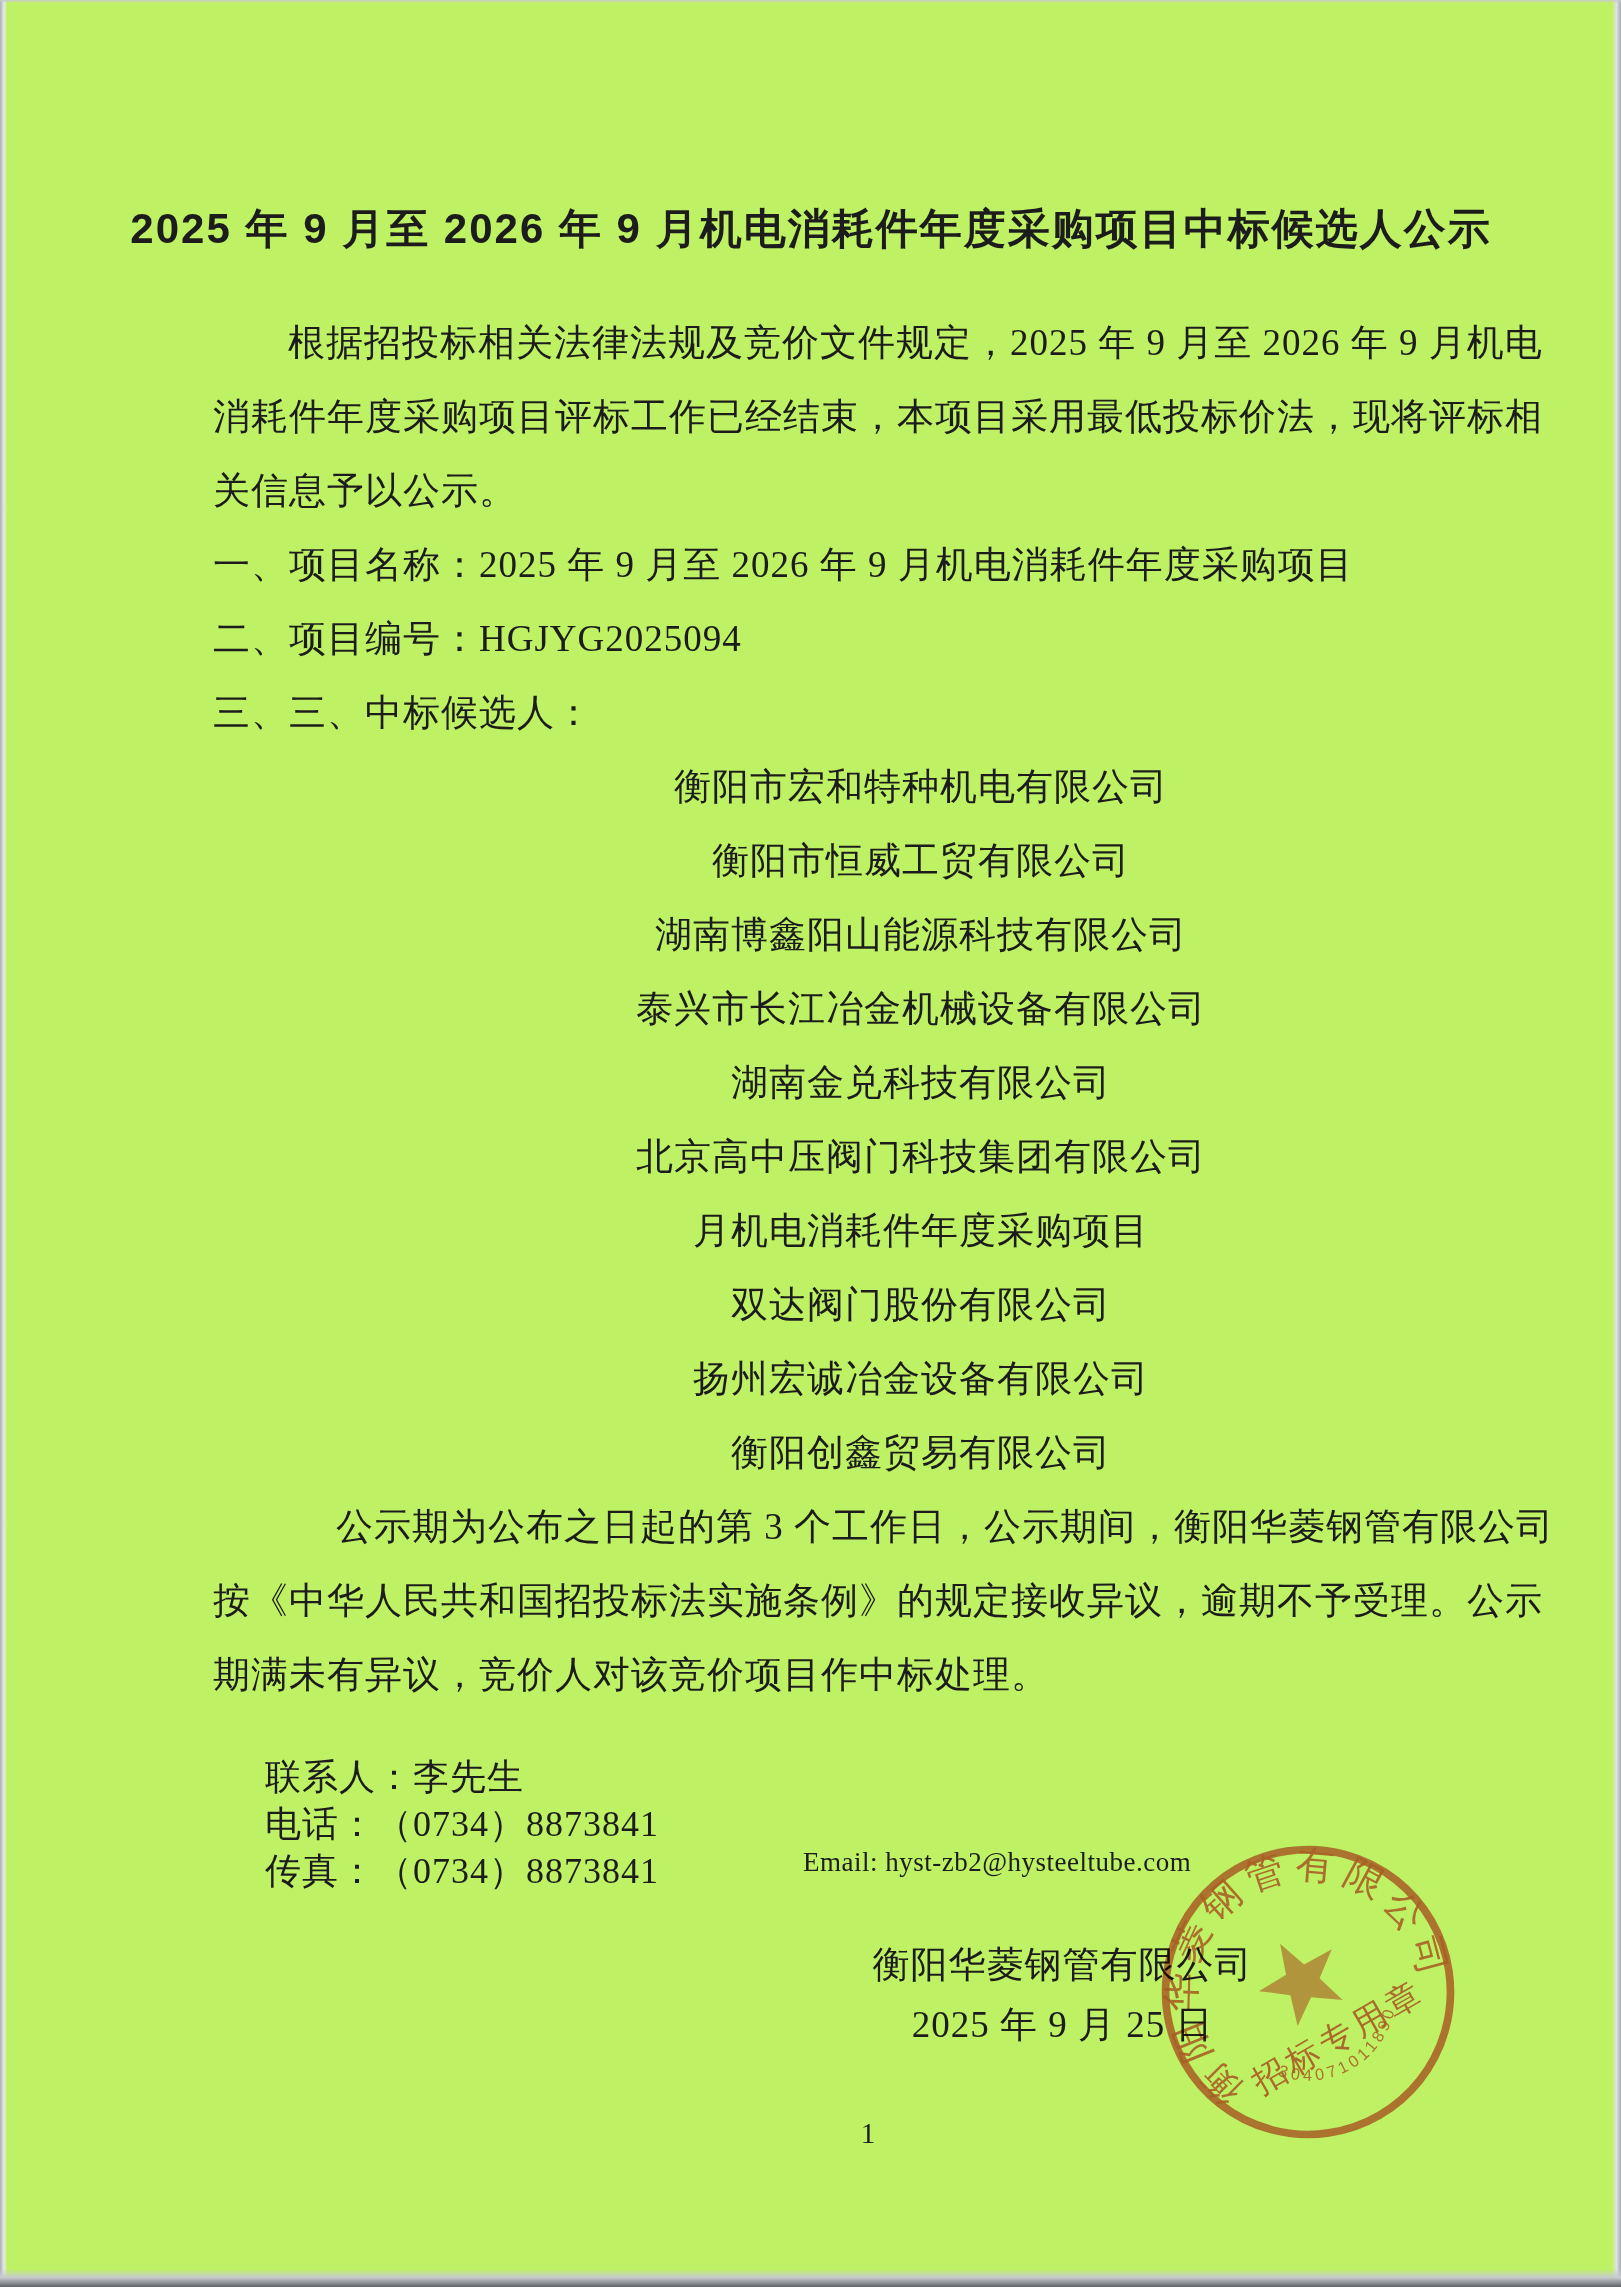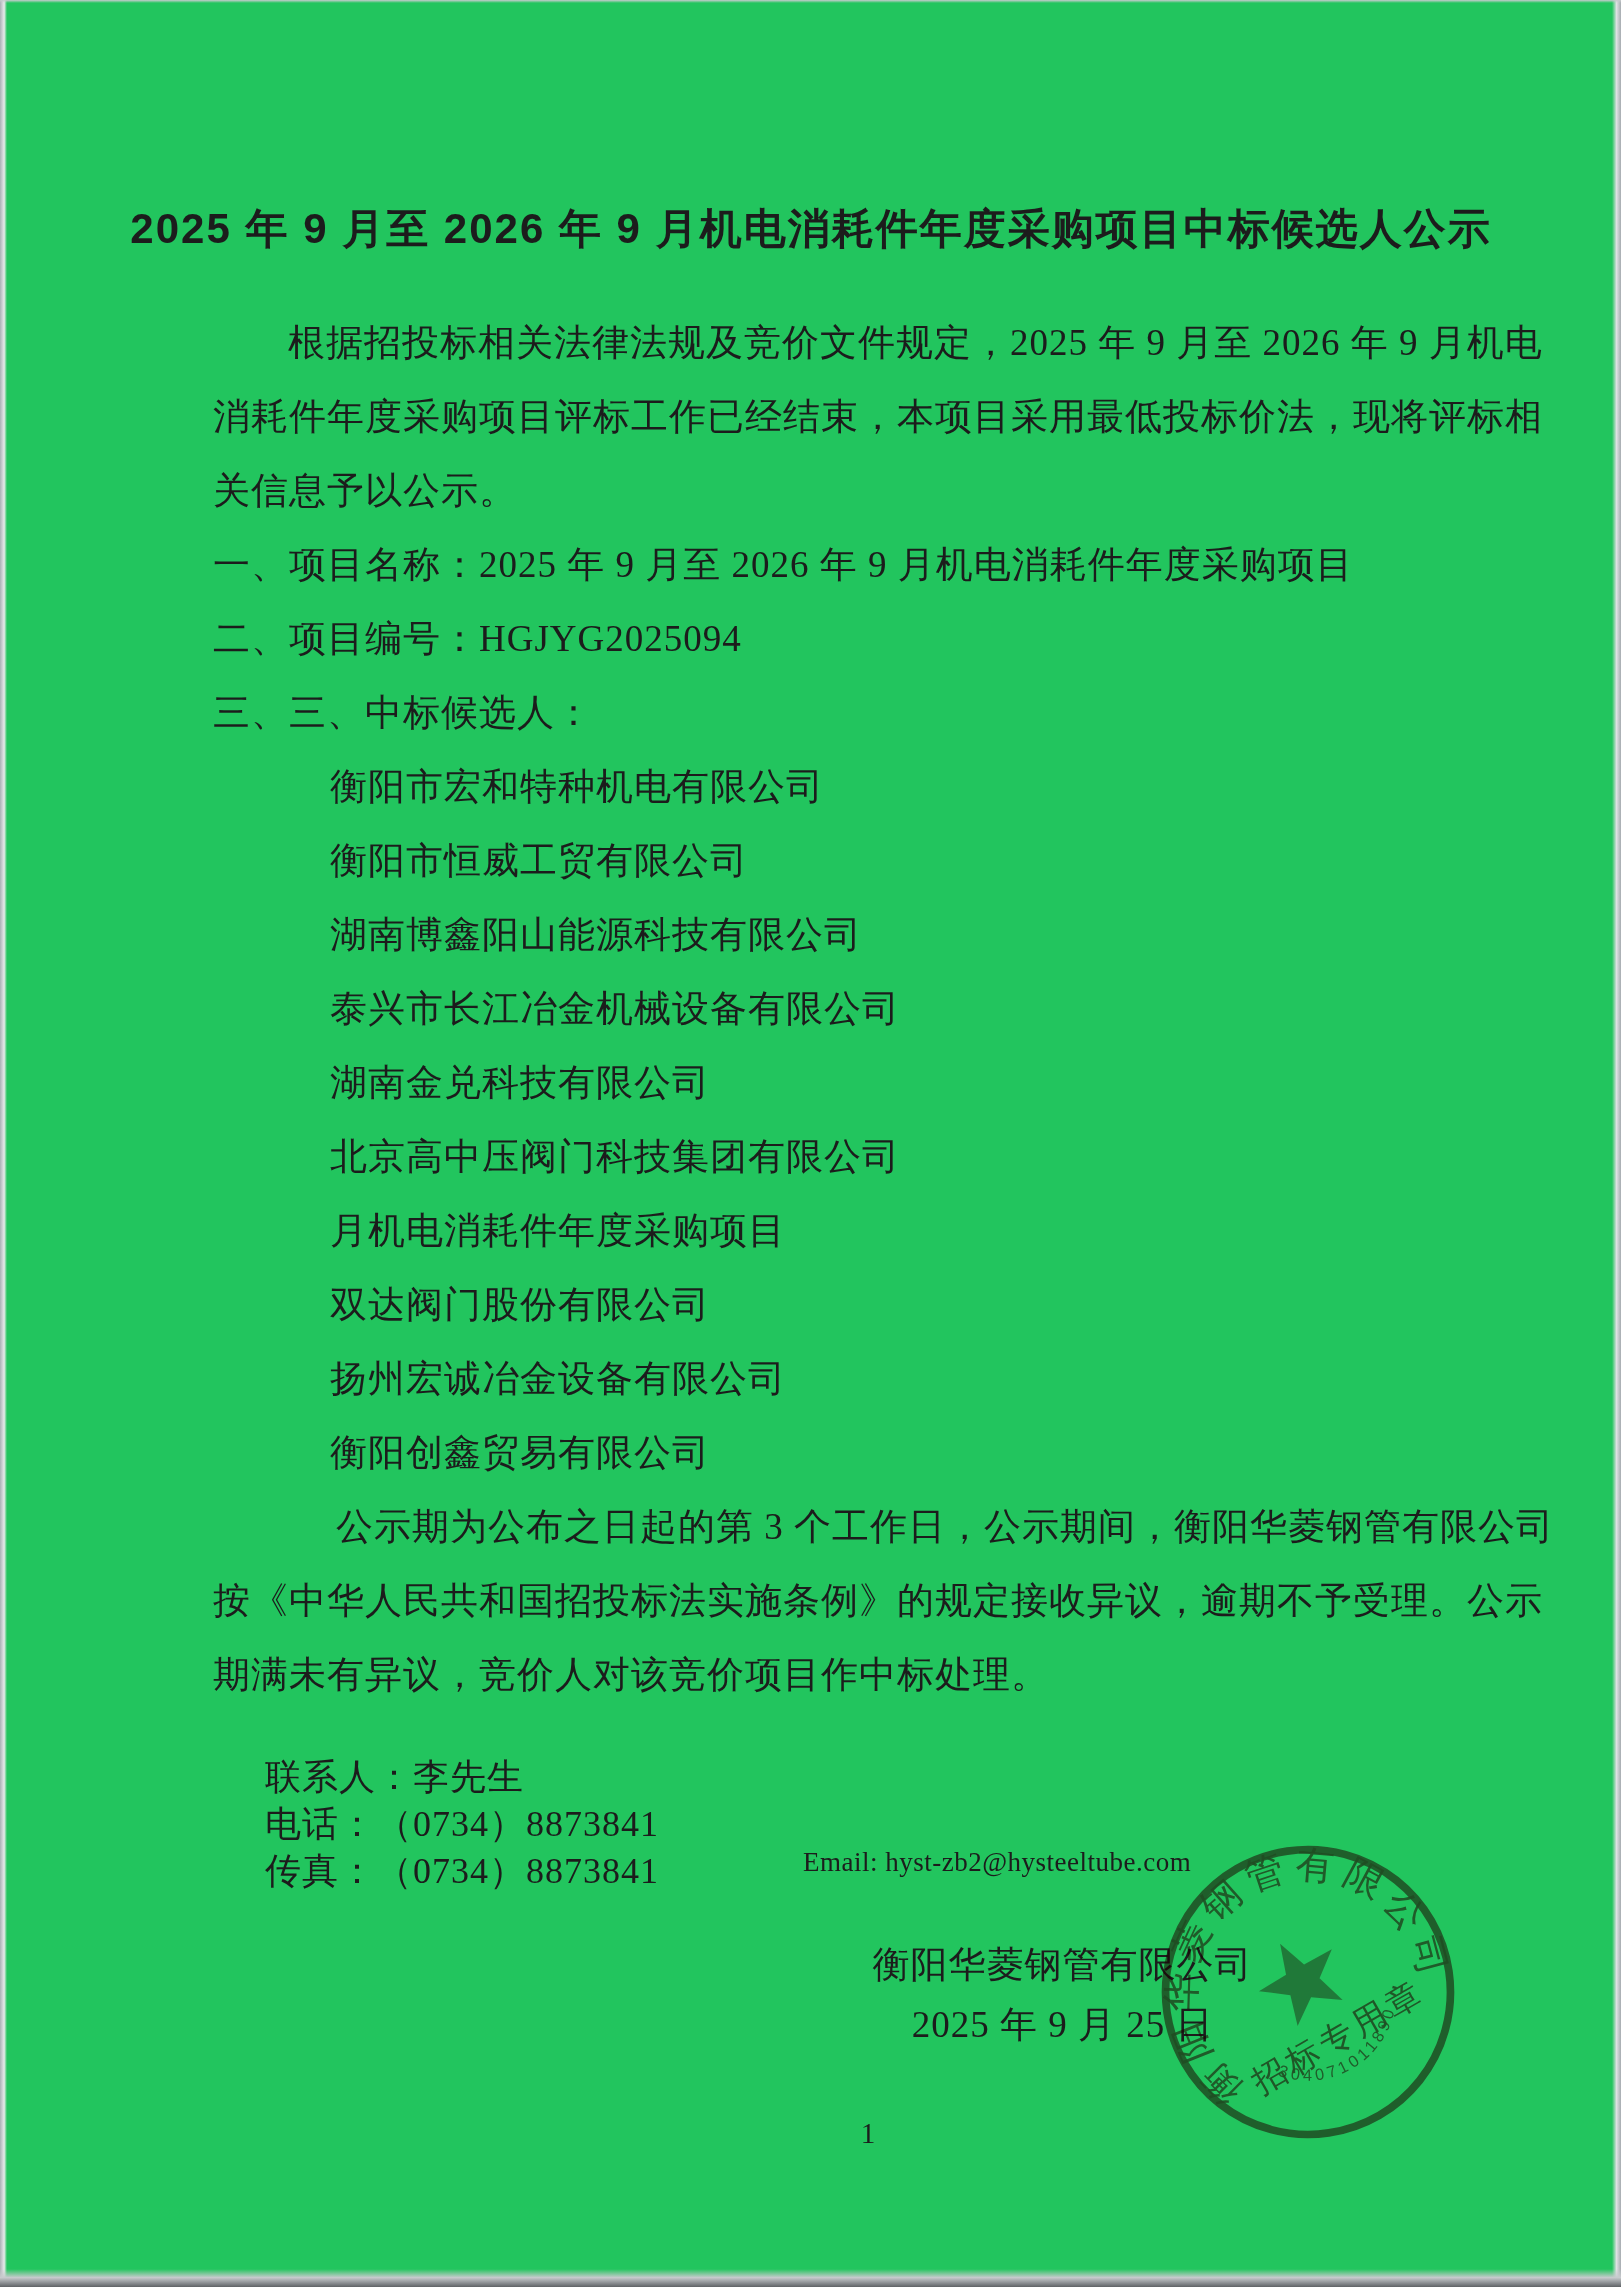--- a/index.html
+++ b/index.html
@@ -1,20 +1,20 @@
 <!DOCTYPE html>
 <html><head>
 <meta charset="utf-8">
 <style>
   html,body{margin:0;padding:0;background:#9aa0a6;}
   .page{
     position:relative;
     width:1622px;height:2288px;
     margin:0 auto;
-    background:#22c55e;
+    background:#bef264;
     overflow:hidden;
     font-family:"Liberation Serif","DejaVu Serif",serif;
     color:#1c1c1c;
   }
   
   .edge-left{position:absolute;left:0;top:0;width:6.8px;height:100%;
     background:linear-gradient(90deg,#aab0b5,#e8eaeb 60%,rgba(255,255,255,0));}
   .edge-right{position:absolute;right:0;top:0;width:9.8px;height:100%;
     background:linear-gradient(270deg,#9aa0a5,#dfe1e3 55%,rgba(255,255,255,0));}
   .edge-top{position:absolute;left:0;top:0;width:100%;height:2.9px;
@@ -28,21 +28,21 @@
     font-family:"Liberation Sans","DejaVu Sans",sans-serif;
     font-weight:bold;font-size:42px;letter-spacing:2px;
     white-space:nowrap;
   }
   .bodyflow{
     position:absolute;left:205px;top:306px;width:1307px;
     font-size:37px;letter-spacing:1px;
   }
   .bline{height:74px;line-height:74px;white-space:nowrap;margin-left:8px;}
   .ind-intro{padding-left:75px;}
-  .ind-candidate{padding-left:117px;}
+  .ind-candidate{padding-left:117px;text-align:center;}
   .ind-closing{padding-left:123px;}
 
   .contact{
     position:absolute;left:265px;top:1754px;
     font-size:36px;letter-spacing:1px;
   }
   .crow{height:47px;line-height:47px;white-space:nowrap;}
   .email{
     position:absolute;left:803px;top:1839px;height:47px;line-height:47px;
     font-size:27px;white-space:nowrap;letter-spacing:0.5px;

